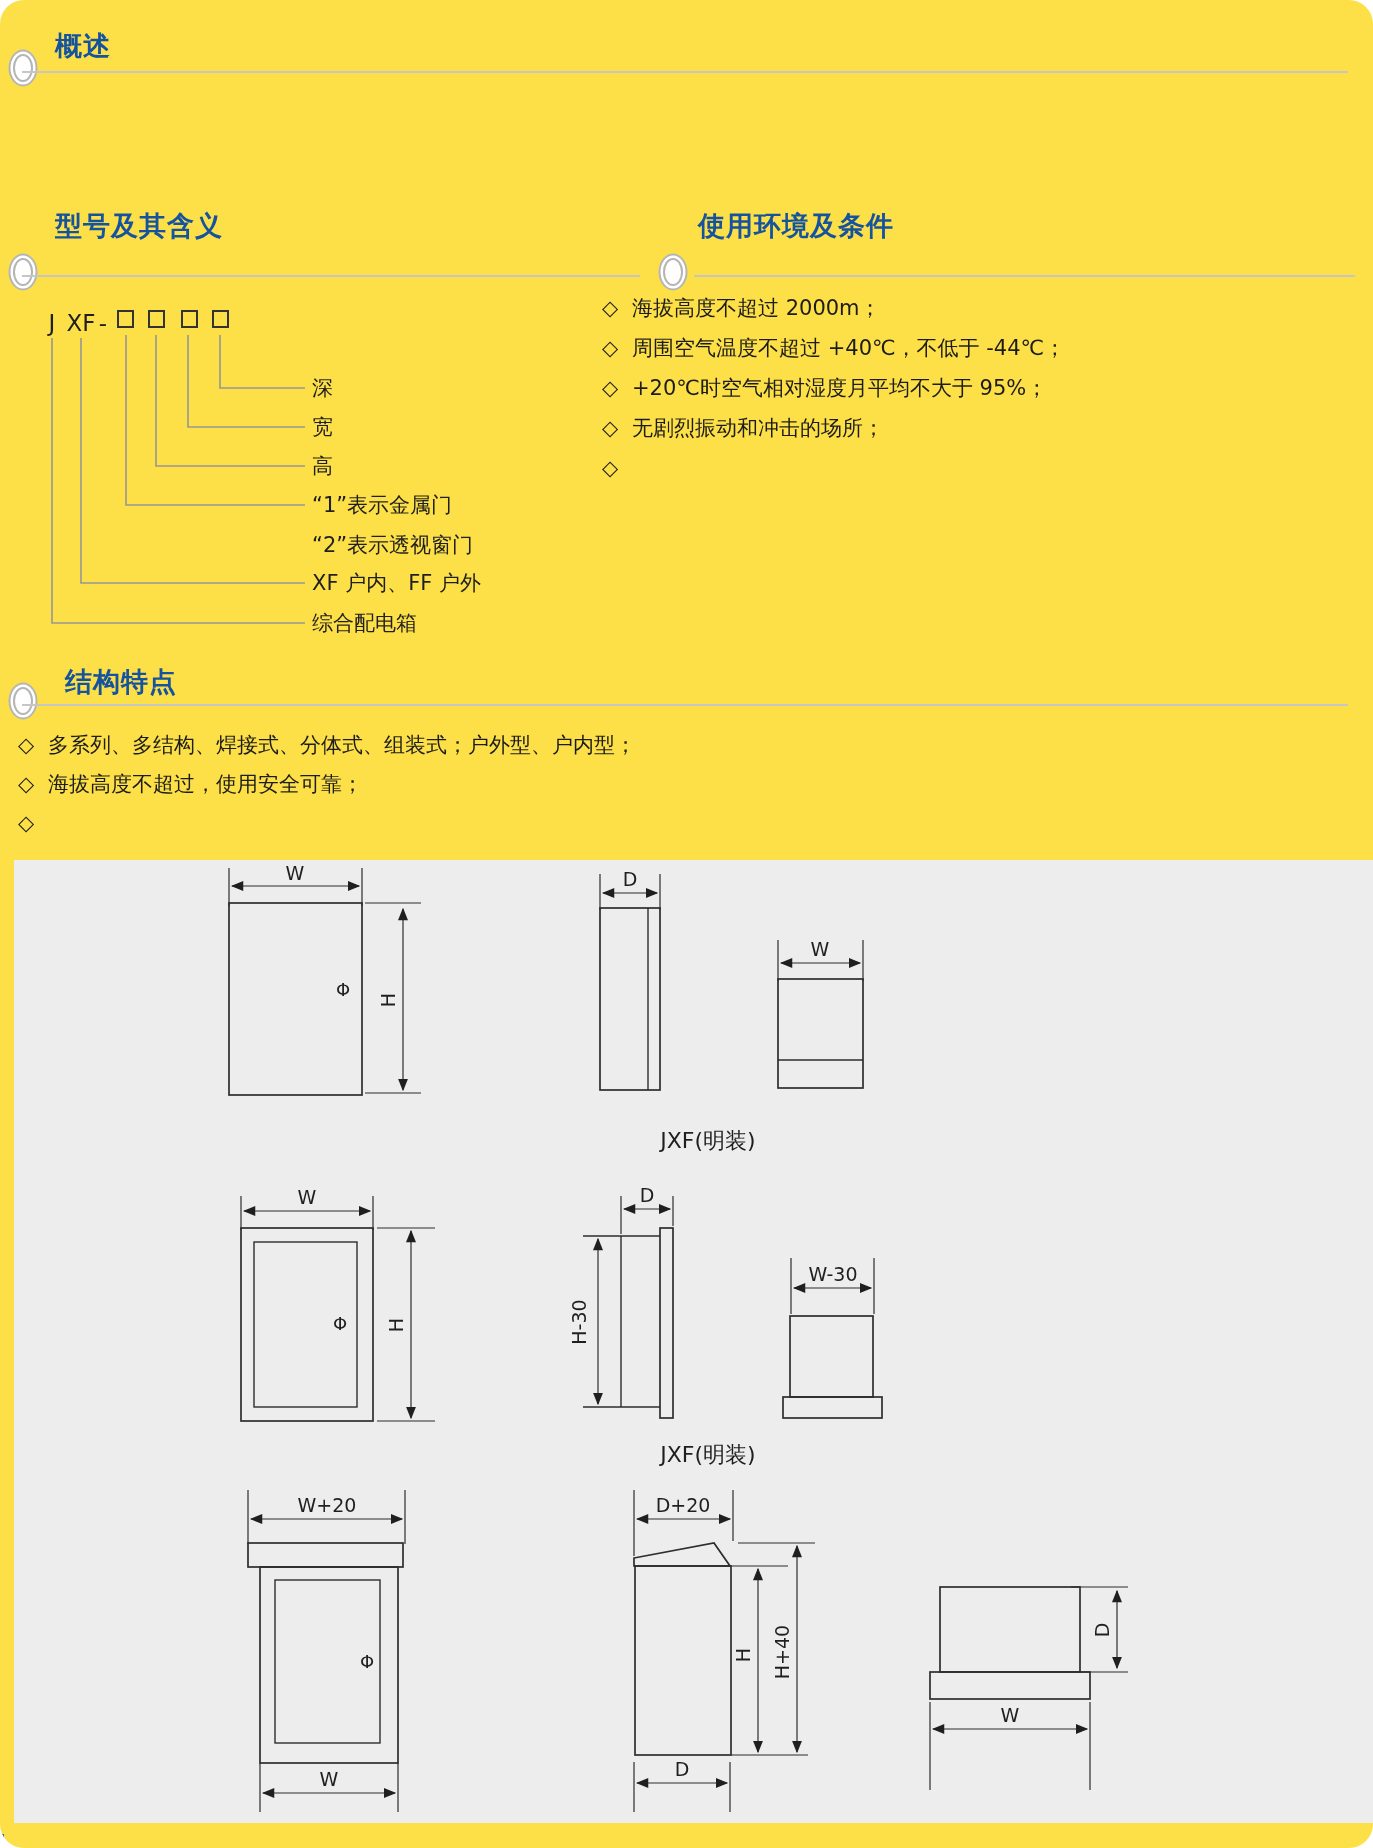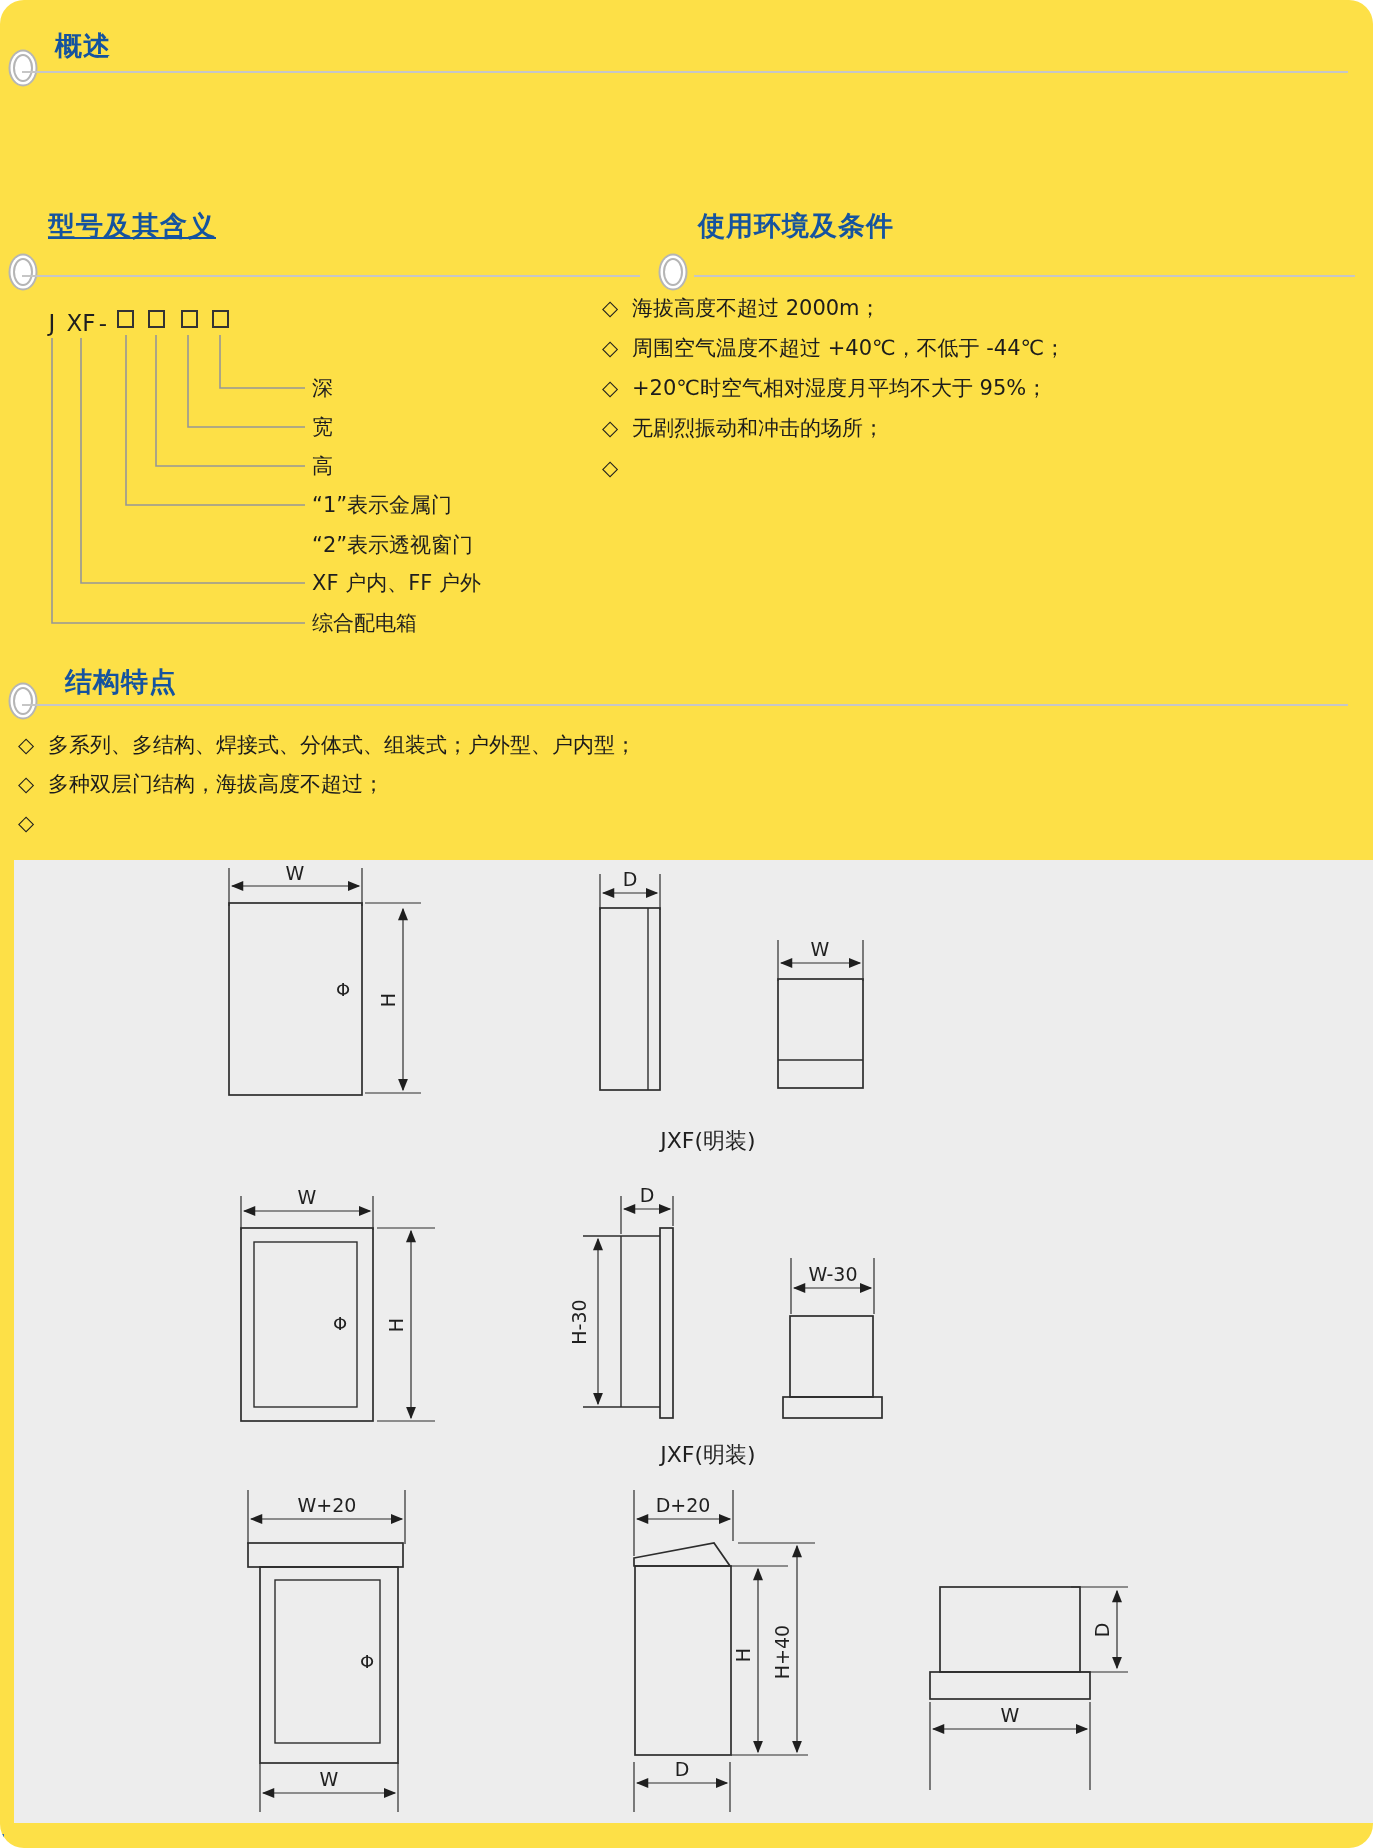--- a/index.html
+++ b/index.html
@@ -29,21 +29,21 @@
 
 <div class="page">
 
   <div class="ring" style="left:13px; top:54px;"></div>
   <div class="rule" style="left:22px; top:71px; width:1326px;"></div>
   <h2 class="sec-title" style="left:55px; top:28px;">概述</h2>
 
 
   <div class="ring" style="left:13px; top:258px;"></div>
   <div class="rule" style="left:22px; top:275px; width:618px;"></div>
-  <h2 class="sec-title" style="left:48px; top:208px;text-decoration:underline;">型号及其含义</h2>
+  <h2 class="sec-title" style="left:55px; top:208px;">型号及其含义</h2>
 
   <div class="ring" style="left:663px; top:258px;"></div>
   <div class="rule" style="left:694px; top:275px; width:661px;"></div>
   <h2 class="sec-title" style="left:698px; top:208px;font-family:Liberation Serif, serif;">使用环境及条件</h2>
 
   <svg style="position:absolute; left:40px; top:300px;" width="560" height="350" viewBox="0 0 560 350">
     <g font-size="23">
       <text x="12" y="31" text-anchor="middle">J</text>
       <text x="41" y="31" text-anchor="middle">XF</text>
       <text x="63" y="31" text-anchor="middle">-</text>
@@ -78,21 +78,21 @@
     <li><span class="dmd">◇</span><span>无剧烈振动和冲击的场所；</span></li>
     <li><span class="dmd">◇</span></li>
   </ul>
 
   <div class="ring" style="left:13px; top:687px;"></div>
   <div class="rule" style="left:22px; top:704px; width:1326px;"></div>
   <h2 class="sec-title" style="left:65px; top:664px;">结构特点</h2>
 
   <ul class="blist slist" style="left:18px; top:726px; width:1330px;">
     <li><span class="dmd">◇</span><span>多系列、多结构、焊接式、分体式、组装式；户外型、户内型；</span></li>
-    <li><span class="dmd">◇</span><span>多种双层门结构，海拔高度不超过；</span></li>
+    <li><span class="dmd">◇</span><span>海拔高度不超过，使用安全可靠；</span></li>
     <li><span class="dmd">◇</span></li>
   </ul>
 
   <div class="panel">
     <svg width="1359" height="963" viewBox="0 0 1359 963">
       <defs>
         <marker id="arr" viewBox="0 0 10 8" refX="9" refY="4" markerWidth="13" markerHeight="10" orient="auto-start-reverse" markerUnits="userSpaceOnUse">
           <path d="M0,0 L10,4 L0,8 z" fill="#1f1f1f"></path>
         </marker>
       </defs>

